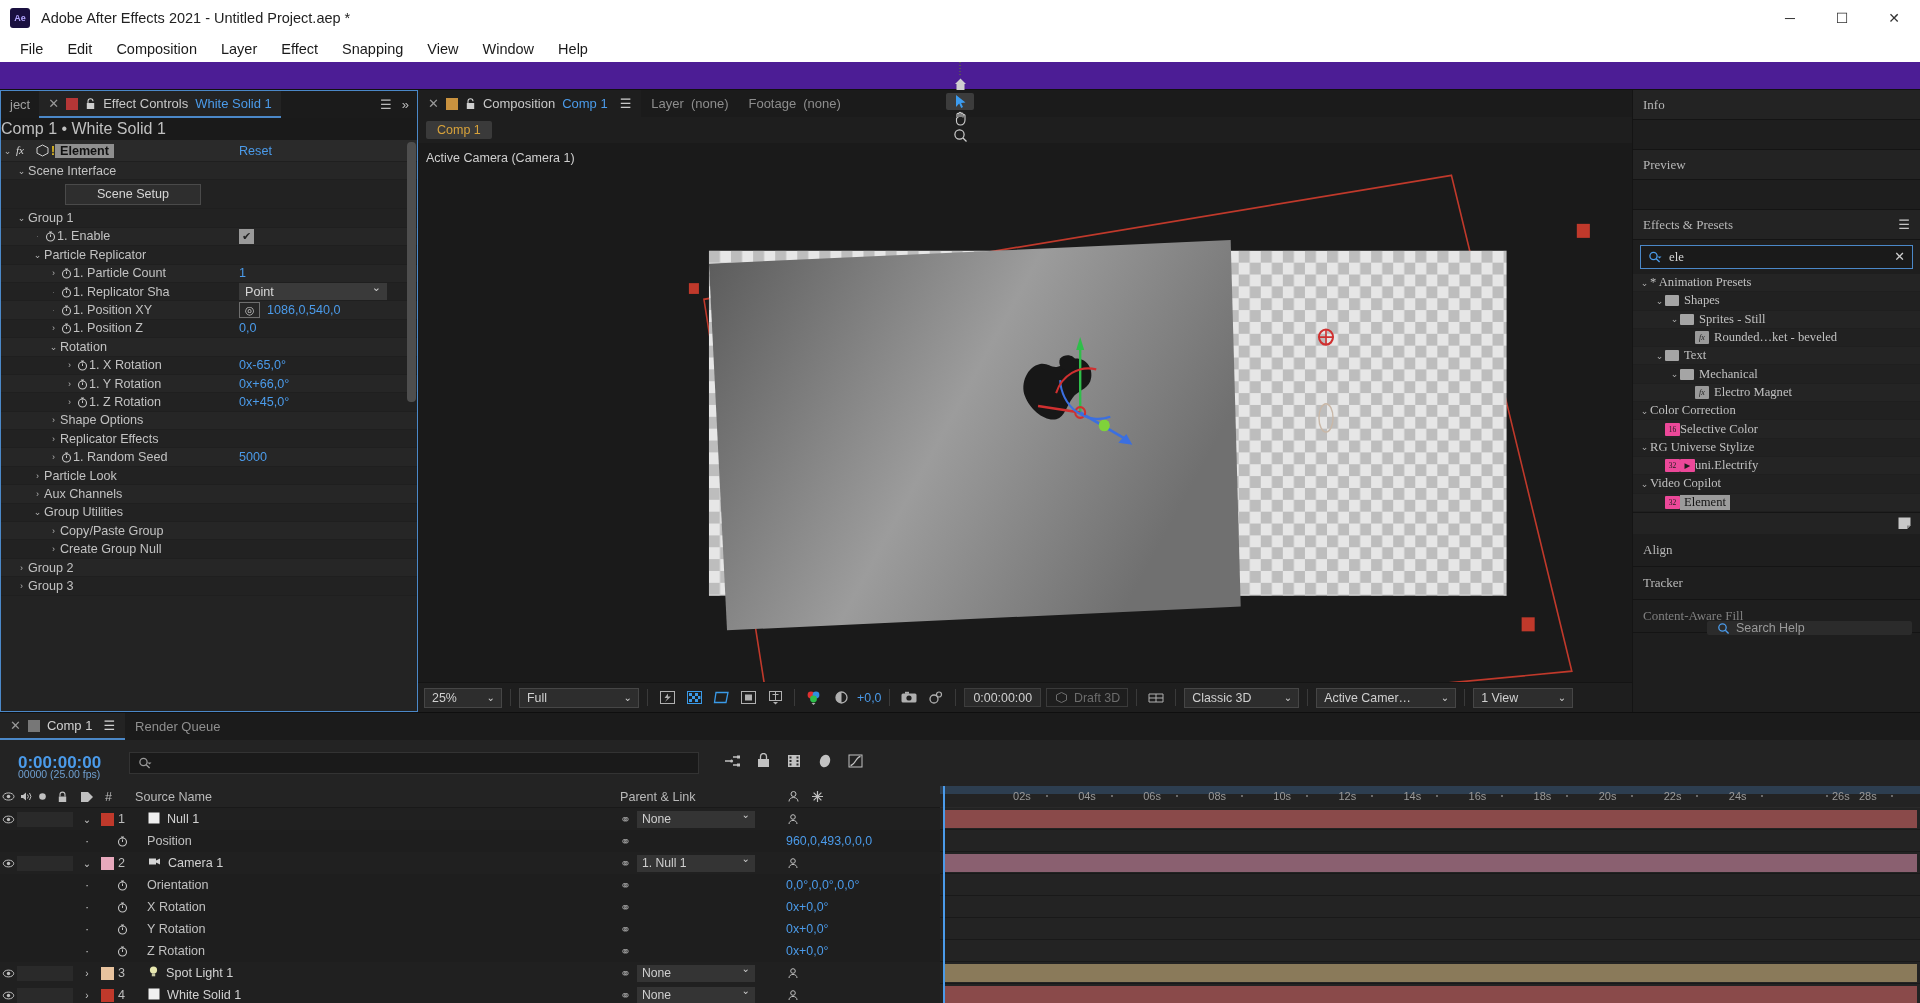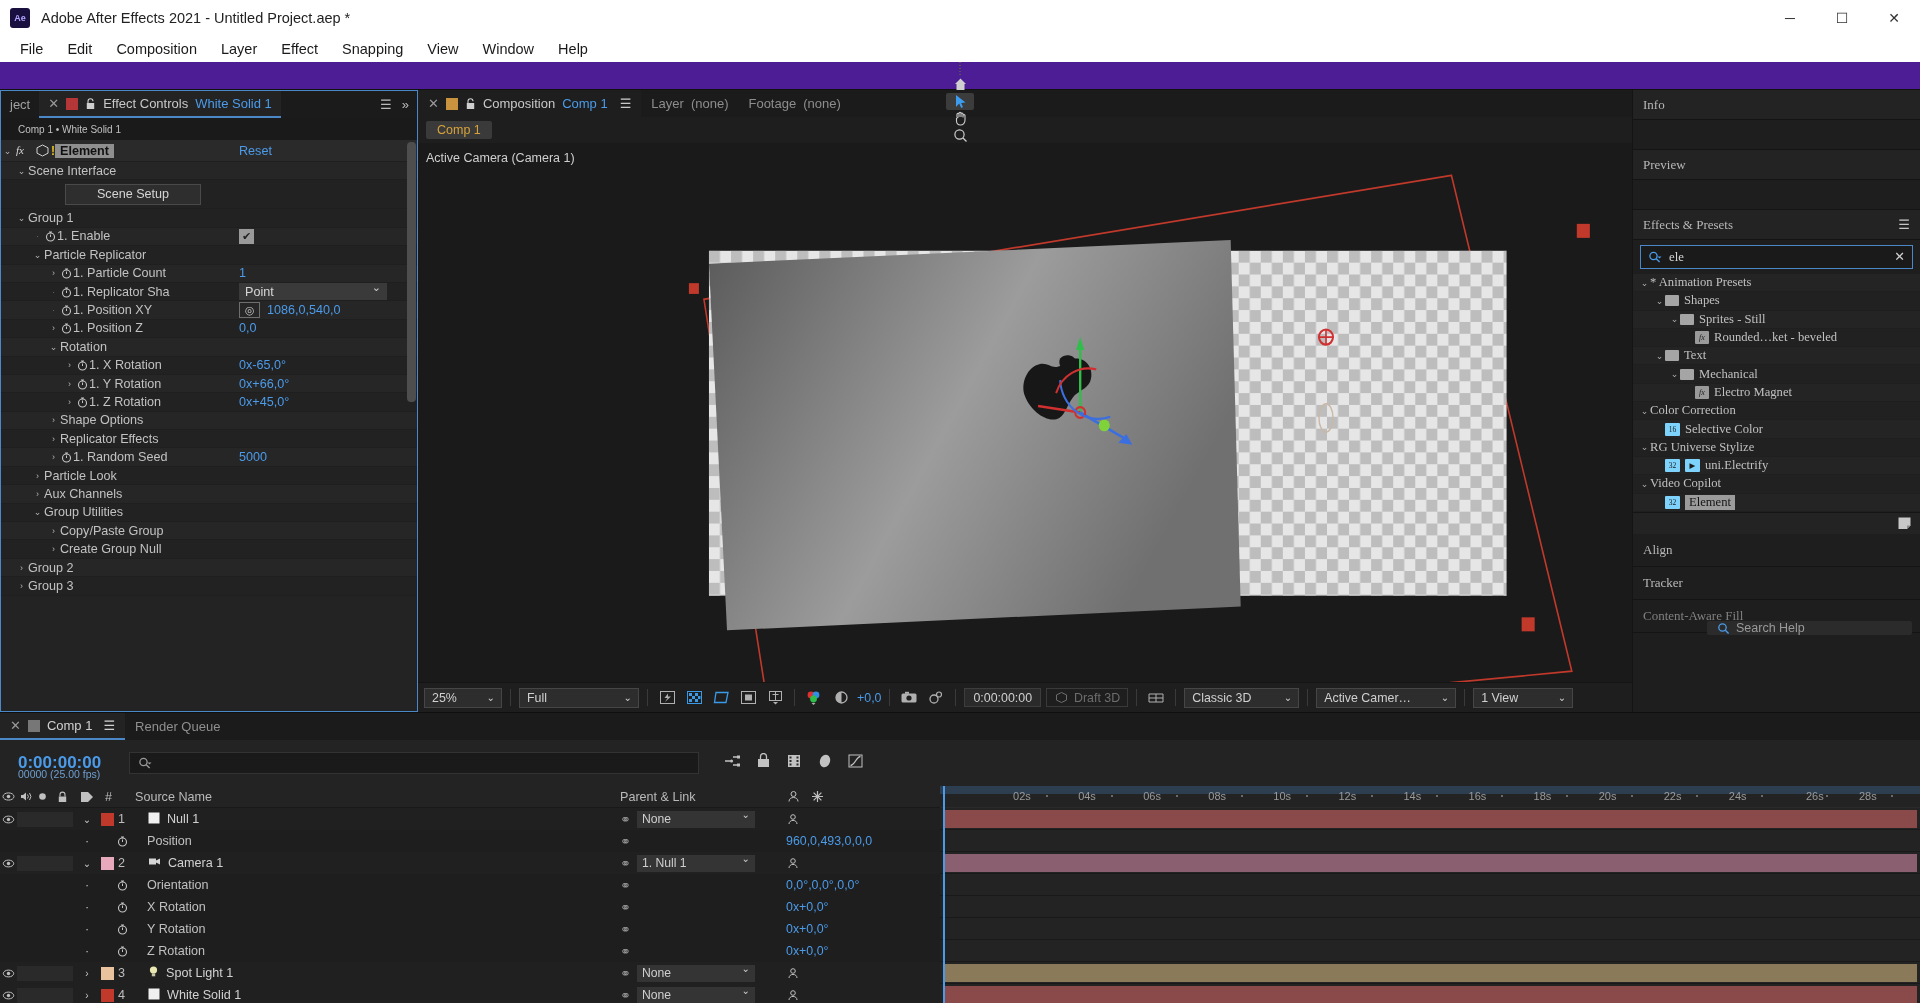--- a/index.html
+++ b/index.html
@@ -44,21 +44,21 @@
   
   .ec-panel { width:418px; background:#232323; border:1px solid #4b88c8; display:flex; flex-direction:column; }
   .panel-tabbar { height:27px; background:#1b1b1b; display:flex; align-items:center; position:relative; }
   .ptab { display:flex; align-items:center; gap:7px; height:27px; padding:0 9px; font-size:13px; color:#a0a0a0; }
   .ptab.active { background:#232323; color:#c9c9c9; border-bottom:2px solid #4b88c8; }
   .ptab .x { color:#9a9a9a; font-size:13px; }
   .ptab .sw { width:12px; height:12px; background:#b53636; }
   .ptab .nm { color:#4b9bea; }
   .ptab-menu { margin-left:auto; display:flex; gap:10px; padding-right:8px; color:#bbb; font-size:13px; }
   .ec-breadcrumb { height:22px; background:#1a1a1a; display:flex; align-items:center;
-    padding-left:17px; font-size:10px; color:#c0c0c0; }
+    padding-left:0; font-size:16px; color:#c0c0c0; }
   .ec-body { flex:1; overflow:hidden; position:relative; background:#232323; }
   .row { height:18.4px; display:flex; align-items:center; font-size:12.6px;
     border-bottom:1px solid #1f1f1f; position:relative; }
   .row:nth-child(even) { background:#262626; }
   .row:nth-child(odd) { background:#222222; }
   .tw { width:13px; text-align:center; color:#b5b5b5; font-size:9px; flex:none; }
   .sw-ico { width:13px; flex:none; display:flex; align-items:center; justify-content:center; color:#b0b0b0; }
   .lbl { color:#c2c2c2; white-space:nowrap; }
   .val { color:#4b9bea; position:absolute; left:238px; white-space:nowrap; }
   .hdr-row { height:22px; }
@@ -113,22 +113,22 @@
     display:flex; align-items:center; gap:7px; padding:0 7px; font-size:12.8px; color:#d5d5d5; }
   .ep-tree { flex:0 0 auto; background:#232323; overflow:hidden; }
   .tnode { height:18.3px; display:flex; align-items:center; font-size:12.6px; color:#c0c0c0;
      border-bottom:1px solid #1f1f1f; }
   .tnode:nth-child(odd) { background:#242424; }
   .tnode:nth-child(even) { background:#212121; }
   .tnode .ar { width:11px; text-align:center; font-size:9px; color:#b0b0b0; }
   .folder { width:14px; height:11px; background:#a5a5a5; border-radius:1px; margin-right:5px; flex:none; }
   .fxi { width:14px; height:13px; background:#9a9a9a; color:#1c1c1c; font-size:8px; font-style:italic;
      display:flex; align-items:center; justify-content:center; margin-right:5px; flex:none; border-radius:1px; }
-  .b16 { width:15px; height:13px; background:#7dd3fc; color:#1c1c1c; font-size:7.5px;
-     display:flex; align-items:center; justify-content:center; margin-right:5px; flex:none; border-radius:1px; }
+  .b16 { width:15px; height:13px; background:#ec4899; color:#1c1c1c; font-size:7.5px;
+     display:flex; align-items:center; justify-content:center; flex:none; border-radius:1px; }
   .sel-name { background:#9b9b9b; color:#141414; padding:0 4px; }
   .ep-foot { height:22px; background:#232323; border-top:1px solid #151515;
      display:flex; align-items:center; justify-content:flex-end; padding-right:8px; }
   .rp-row { height:33px; background:#1e1e1e; display:flex; align-items:center;
     padding:0 10px; font-size:13px; color:#b8b8b8; border-bottom:1px solid #141414; }
 
   
   .timeline { height:auto; background:#1e1e1e; border-top:1px solid #0f0f0f; }
   .tl-tabbar { height:27px; background:#1b1b1b; display:flex; align-items:center; }
   .tl-tab { display:flex; align-items:center; gap:7px; height:27px; padding:0 10px;
@@ -1236,21 +1236,21 @@
           <span class="tick" style="left: 528.548px;">16s</span>
           <span class="tickdot" style="left: 561.082px;"></span>
           <span class="tick" style="left: 593.616px;">18s</span>
           <span class="tickdot" style="left: 626.151px;"></span>
           <span class="tick" style="left: 658.685px;">20s</span>
           <span class="tickdot" style="left: 691.219px;"></span>
           <span class="tick" style="left: 723.753px;">22s</span>
           <span class="tickdot" style="left: 756.288px;"></span>
           <span class="tick" style="left: 788.822px;">24s</span>
           <span class="tickdot" style="left: 821.356px;"></span>
-          <span class="tick" style="left: 866px;">26s</span>
+          <span class="tick" style="left: 892px;">26s</span>
           <span class="tickdot" style="left: 886.425px;"></span>
           <span class="tick" style="left: 918.959px;">28s</span>
           <span class="tickdot" style="left: 951.493px;"></span>
         </div>
       <div id="tl-bars">
           <div class="lr-row">
             <div class="lay-bar" style="left: 3px; right: 3px; background: rgb(138, 74, 74);"></div>
           </div>
           <div class="lr-row">
             <span class="kf-mark" style="left:2px;">I</span>

